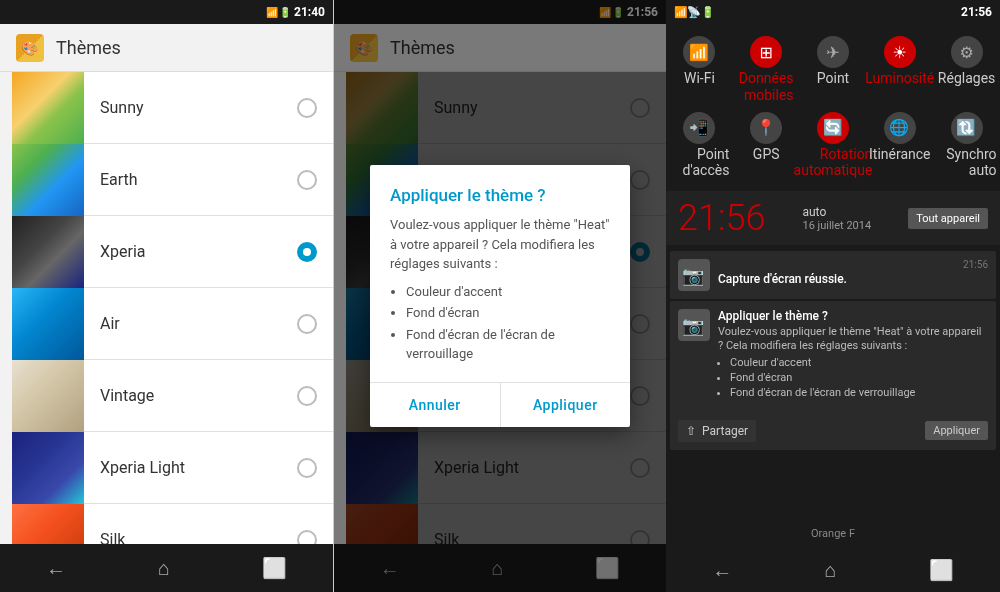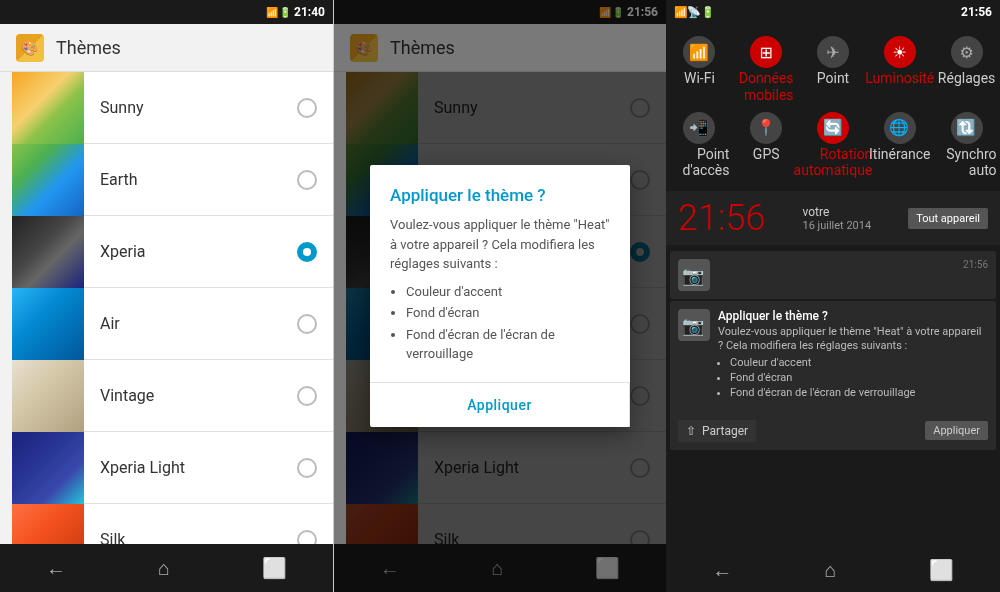--- a/index.html
+++ b/index.html
@@ -500,20 +500,21 @@
       <div class="dialog-title">Appliquer le thème ?</div>
       <div class="dialog-content">
         <span>Voulez-vous appliquer le thème "Heat" à votre appareil ? Cela modifiera les réglages suivants :</span>
         <ul>
           <li>Couleur d'accent</li>
           <li>Fond d'écran</li>
           <li>Fond d'écran de l'écran de verrouillage</li>
         </ul>
       </div>
       <div class="dialog-actions">
+        <div class="dialog-btn">Annuler</div>
         <div class="dialog-btn">Appliquer</div>
       </div>
     </div>
   </div>
 
   <div class="nav-bar">
     <span class="nav-btn">←</span>
     <span class="nav-btn">⌂</span>
     <span class="nav-btn">⬜</span>
   </div>
@@ -569,35 +570,36 @@
       <div class="qs-item">
         <div class="qs-icon inactive">🔃</div>
         <span class="qs-label">Synchro auto</span>
       </div>
     </div>
   </div>
 
   <div class="notif-time-bar">
     <span class="notif-time">21:56</span>
     <div class="notif-date-block">
-      <span class="notif-day">votre</span>
+      <span class="notif-day">auto</span>
       <span class="notif-date">16 juillet 2014</span>
     </div>
     <div class="notif-clear-btn">Tout appareil</div>
   </div>
 
   <div class="notif-list">
 
     <div class="notif-item">
       <div class="notif-app-icon" style="background:#555;font-size:18px;">📷</div>
       <div class="notif-body">
         <div class="notif-header-row">
           <span class="notif-app-name"></span>
           <span class="notif-timestamp">21:56</span>
         </div>
+        <div class="notif-title">Capture d'écran réussie.</div>
       </div>
     </div>
 
     <div class="notif-item" style="flex-direction:column; align-items:stretch;">
       <div style="display:flex; gap:8px; align-items:flex-start;">
         <div class="notif-app-icon" style="background:#555;font-size:18px;">📷</div>
         <div class="notif-body">
           <div class="notif-title">Appliquer le thème ?</div>
           <div class="notif-text">
             <span>Voulez-vous appliquer le thème "Heat" à votre appareil ? Cela modifiera les réglages suivants :</span>
@@ -612,19 +614,22 @@
       <div style="display:flex; justify-content:space-between; align-items:center; margin-top:6px;">
         <div class="notif-share-btn">
           <span class="notif-share-icon">⇧</span>
           <span class="notif-share-label">Partager</span>
         </div>
         <div class="notif-apply-btn">Appliquer</div>
       </div>
     </div>
   </div>
 
+  <div class="notif-bottom-bar">
+    <span class="carrier-text">Orange F</span>
+  </div>
 
   <div class="notif-nav-bar">
     <span class="nav-btn">←</span>
     <span class="nav-btn">⌂</span>
     <span class="nav-btn">⬜</span>
   </div>
 </div>
 
 </body></html>

